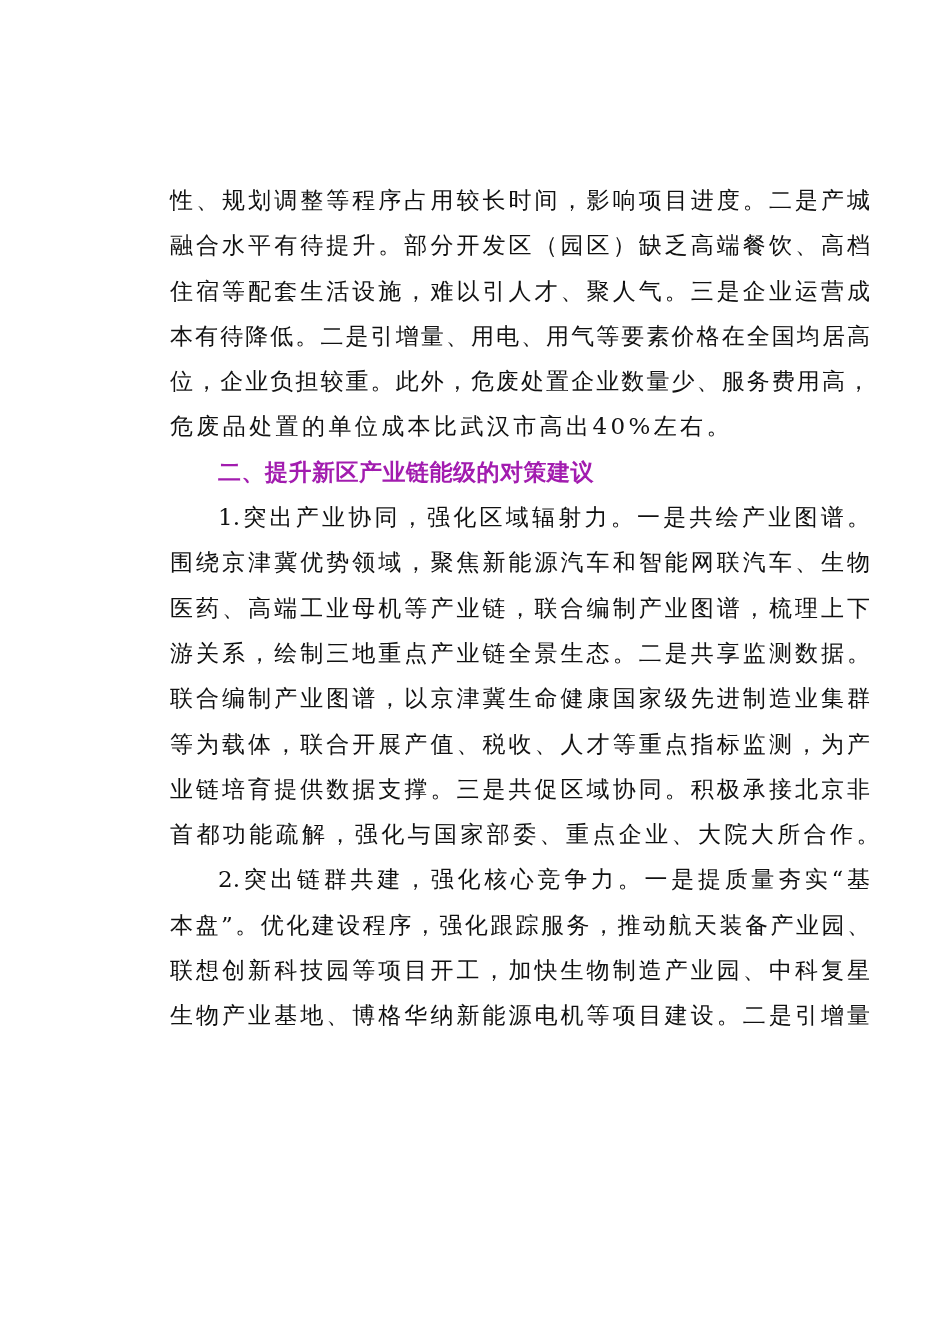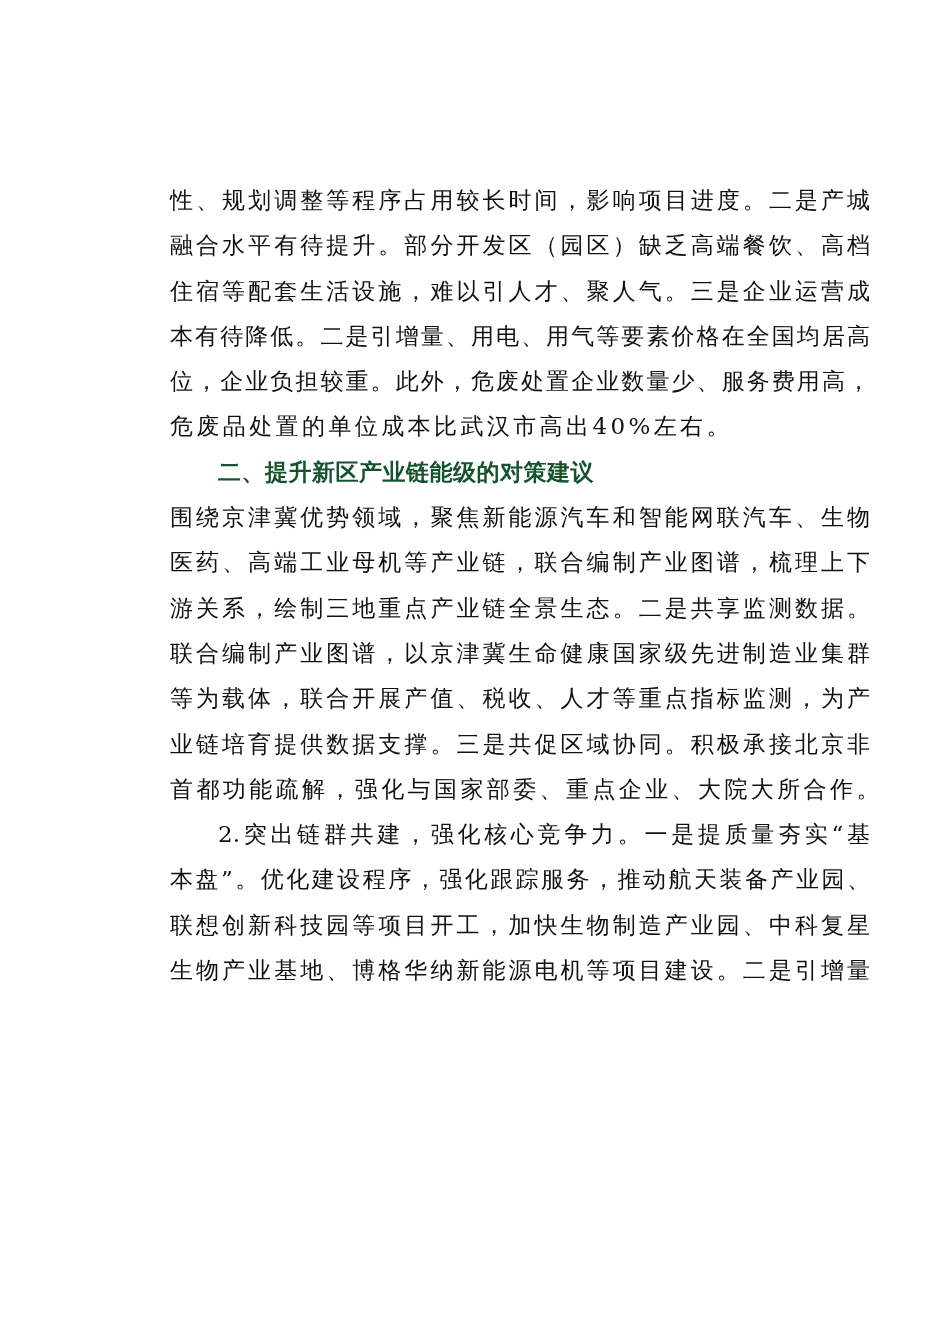--- a/index.html
+++ b/index.html
@@ -18,37 +18,38 @@
     text-align-last: justify;
     letter-spacing: 0;
   }
   .line.last { text-align-last: left; letter-spacing: 3.4px; }
   .line.indent { padding-left: 48px; }
   .heading {
     height: 45.3px; line-height: 45.3px;
     font-family: "DejaVu Sans", "Liberation Sans", sans-serif;
     font-weight: bold; font-size: 23px;
     padding-left: 48px; letter-spacing: 0.5px;
-    color: #14532d;
+    color: #a21caf;
   }
 </style>
 </head>
 <body>
 
 <div class="page">
 
   <div class="line">性、规划调整等程序占用较长时间，影响项目进度。二是产城</div>
   <div class="line">融合水平有待提升。部分开发区（园区）缺乏高端餐饮、高档</div>
   <div class="line">住宿等配套生活设施，难以引人才、聚人气。三是企业运营成</div>
   <div class="line">本有待降低。二是引增量、用电、用气等要素价格在全国均居高</div>
   <div class="line">位，企业负担较重。此外，危废处置企业数量少、服务费用高，</div>
   <div class="line last">危废品处置的单位成本比武汉市高出40%左右。</div>
 
   <div class="heading">二、提升新区产业链能级的对策建议</div>
 
+  <div class="line indent">1.突出产业协同，强化区域辐射力。一是共绘产业图谱。</div>
   <div class="line">围绕京津冀优势领域，聚焦新能源汽车和智能网联汽车、生物</div>
   <div class="line">医药、高端工业母机等产业链，联合编制产业图谱，梳理上下</div>
   <div class="line">游关系，绘制三地重点产业链全景生态。二是共享监测数据。</div>
   <div class="line">联合编制产业图谱，以京津冀生命健康国家级先进制造业集群</div>
   <div class="line">等为载体，联合开展产值、税收、人才等重点指标监测，为产</div>
   <div class="line">业链培育提供数据支撑。三是共促区域协同。积极承接北京非</div>
   <div class="line last">首都功能疏解，强化与国家部委、重点企业、大院大所合作。</div>
 
   <div class="line indent">2.突出链群共建，强化核心竞争力。一是提质量夯实“基</div>
   <div class="line">本盘”。优化建设程序，强化跟踪服务，推动航天装备产业园、</div>

